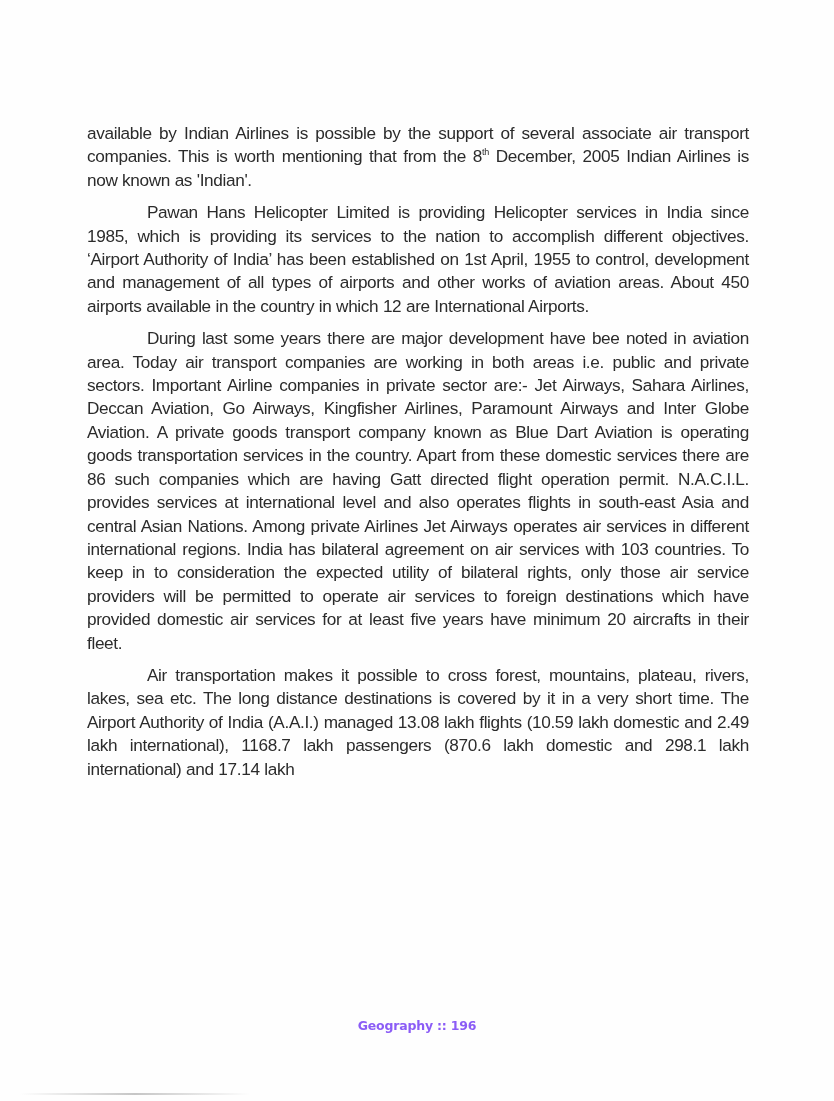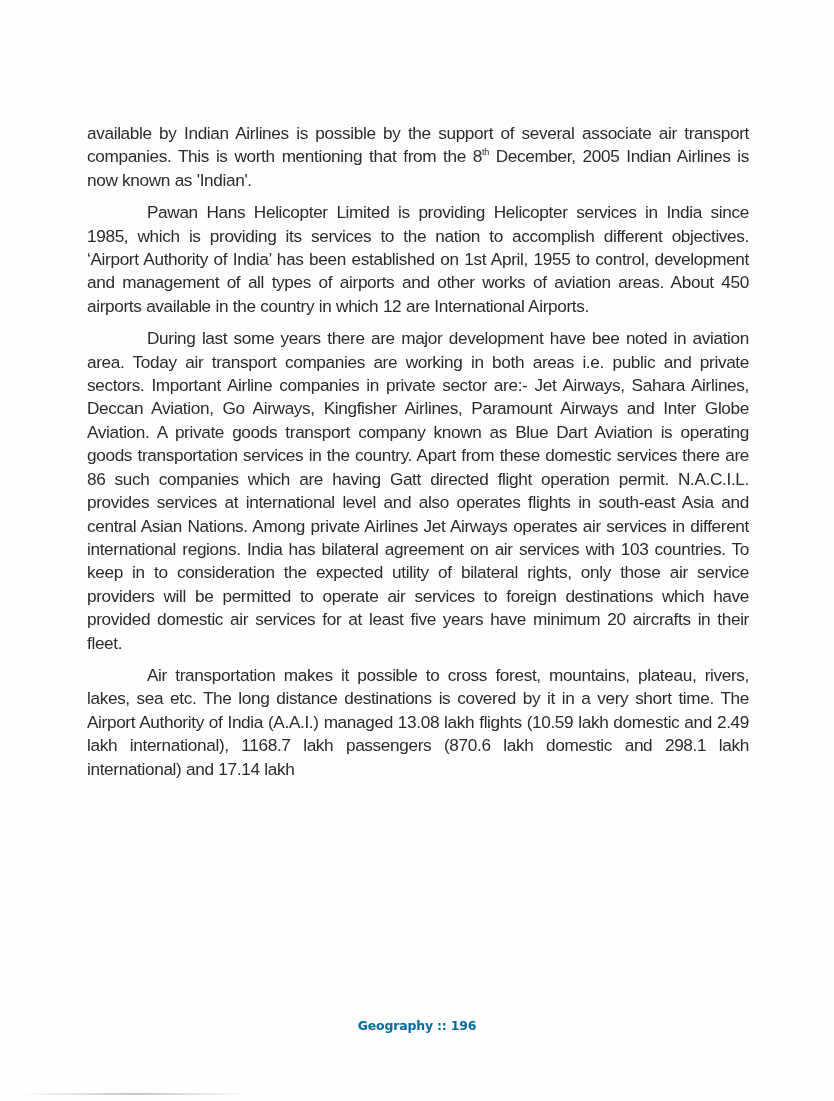--- a/index.html
+++ b/index.html
@@ -58,21 +58,21 @@
       vertical-align: super;
     }
     .footer {
       position: absolute;
       left: 0; width: 834px;
       top: 1018px;
       text-align: center;
       font-family: "DejaVu Sans", sans-serif;
       font-weight: bold;
       font-size: 12.5px;
-      color: #0369a1;
+      color: #8b5cf6;
       letter-spacing: -0.2px;
     }
   </style>
 </head>
 <body>
 
 <div class="page">
   <div class="scan-edge-right"></div>
   <div class="scan-smudge-bottom"></div>
 

